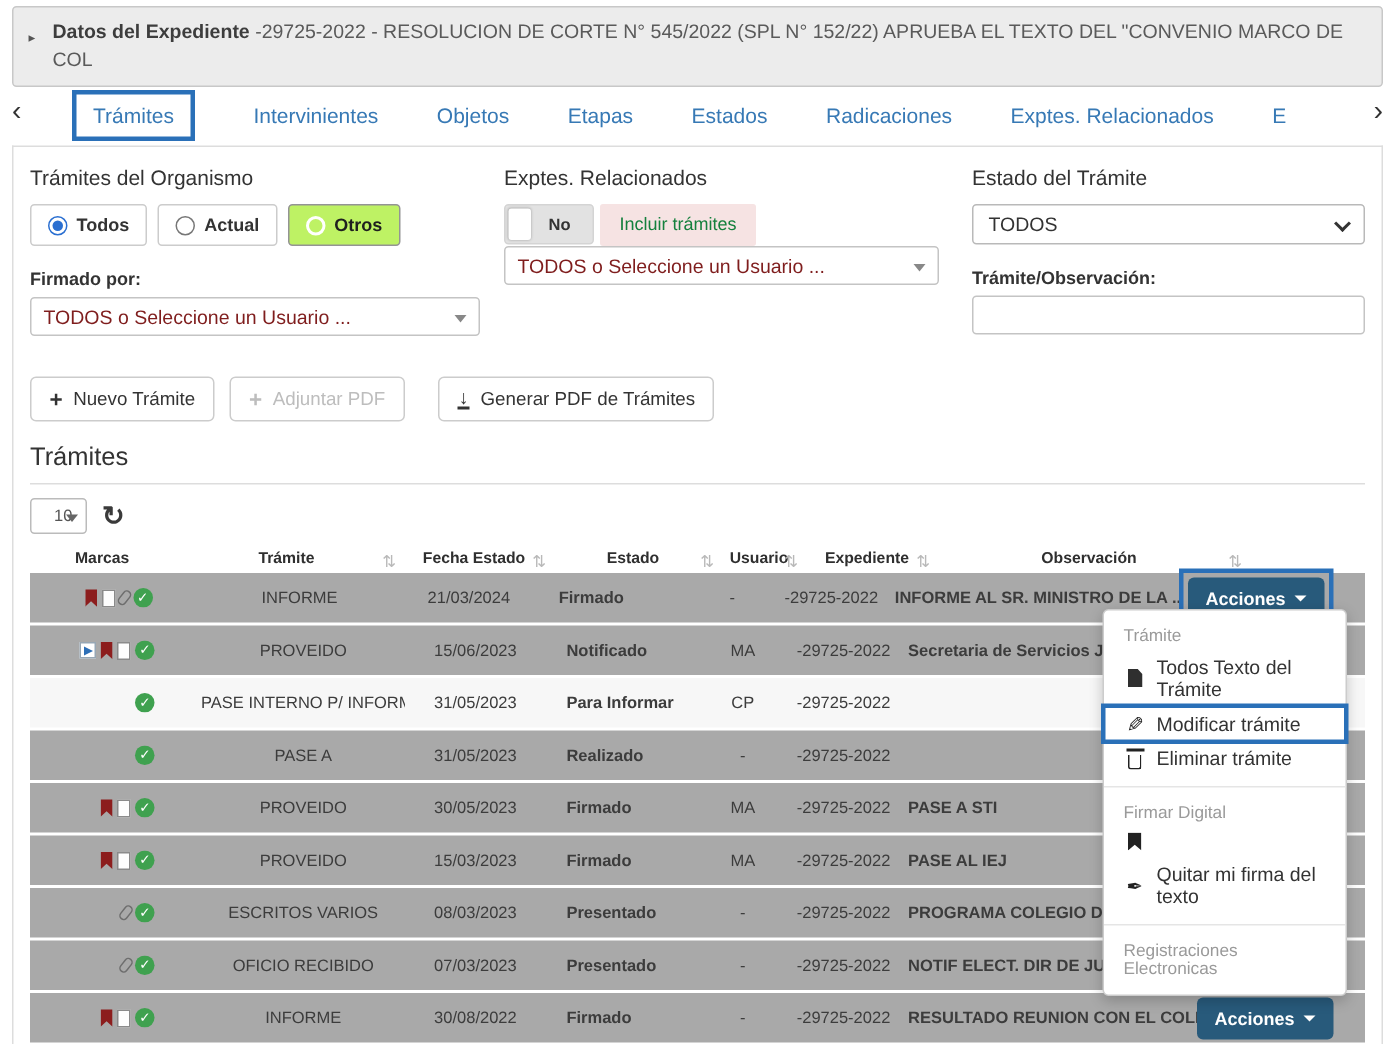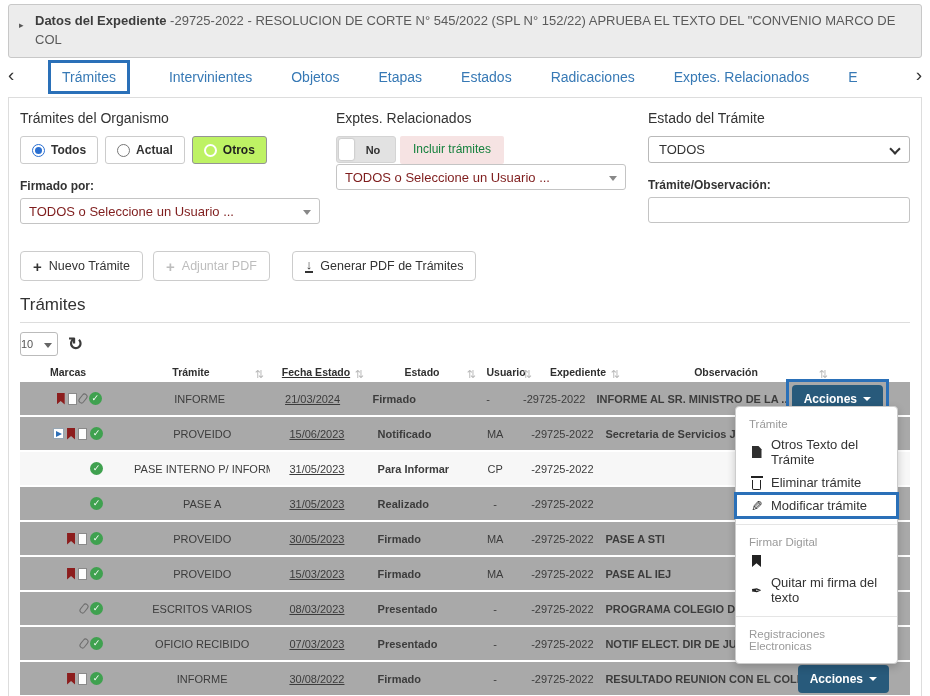--- a/index.html
+++ b/index.html
@@ -70,29 +70,29 @@
   .tb-btn.generar { margin-left:12px; }
   .dl-ic { font-weight:bold; font-size:13px; line-height:0.9; border-bottom:2px solid #333; padding:0 1px 1px; }
 
   
   .sec-title { font-size:17px; color:#333; font-weight:normal; margin-top:14px; }
   .sec-hr { border:none; border-top:1px solid #ddd; margin:7px 0 9px; }
 
   
   .tbl-controls { display:flex; align-items:center; gap:10px; height:24px; margin-bottom:6px; }
   .pagesize { position:relative; width:38px; height:24px; border:1px solid #bbb; border-radius:3px;
-    background:#fff; font-size:11px; color:#555; display:flex; align-items:center; padding-left:0; cursor:pointer; }
+    background:#fff; font-size:11px; color:#555; display:flex; align-items:center; padding-left:15px; cursor:pointer; }
   .pagesize .s2-caret { right:5px; top:10px; border-top-color:#666; }
   .refresh-ic { font-size:18px; font-weight:bold; color:#3a3a3a; cursor:pointer; line-height:1; }
 
   
   .thead { display:flex; height:20px; align-items:center; font-size:10.5px; font-weight:bold; color:#2f2f2f; }
   .th { position:relative; text-align:center; }
   .th .sort { position:absolute; right:2px; top:2px; color:#b9b9b9; font-weight:normal; font-size:11px; }
-  .col-marcas{width:96px;} .col-tramite{width:150px;} .col-fecha{width:100px;text-decoration:underline;}
+  .col-marcas{width:96px;} .col-tramite{width:150px;} .col-fecha{width:100px;}
   .col-estado{width:112px;} .col-usuario{width:56px;} .col-expediente{width:88px;}
   .col-observacion{width:208px;} .col-actions{flex:1;}
   .th.col-marcas { text-align:left; padding-left:30px; }
 
   .trow { display:flex; align-items:center; height:33px; margin-bottom:2px; background:#a9a9a9;
     font-size:11px; color:#3c3c3c; }
   .trow.light { background:#f7f7f7; }
   .td { overflow:hidden; white-space:nowrap; }
   .cell-marcas { display:flex; justify-content:flex-end; align-items:center; gap:3px; padding-right:7px; }
   .cell-tramite { padding-left:4px; text-align:center;margin-left:20px; }
@@ -435,31 +435,31 @@
 
     </div>
   </div>
 
   <div class="dropdown-menu">
     <div class="menu-header">Trámite</div>
     <div class="menu-item">
       <span class="mi">
           <span class="mi-file"></span>
         </span>
-      <span>Otros Texto del Trámite</span>
+      <span>Todos Texto del Trámite</span>
+    </div>
+    <div class="menu-item annot">
+      <span class="mi mi-pencil"></span>
+      <span>Modificar trámite</span>
     </div>
     <div class="menu-item">
       <span class="mi">
           <span class="mi-trash"></span>
         </span>
       <span>Eliminar trámite</span>
-    </div>
-    <div class="menu-item annot">
-      <span class="mi mi-pencil"></span>
-      <span>Modificar trámite</span>
     </div>
     <div class="menu-divider"></div>
     <div class="menu-header">Firmar Digital</div>
     <div class="menu-item">
       <span class="mi">
           <span class="mi-bookmark"></span>
         </span>
     </div>
     <div class="menu-item">
       <span class="mi mi-pen-nib"></span>

